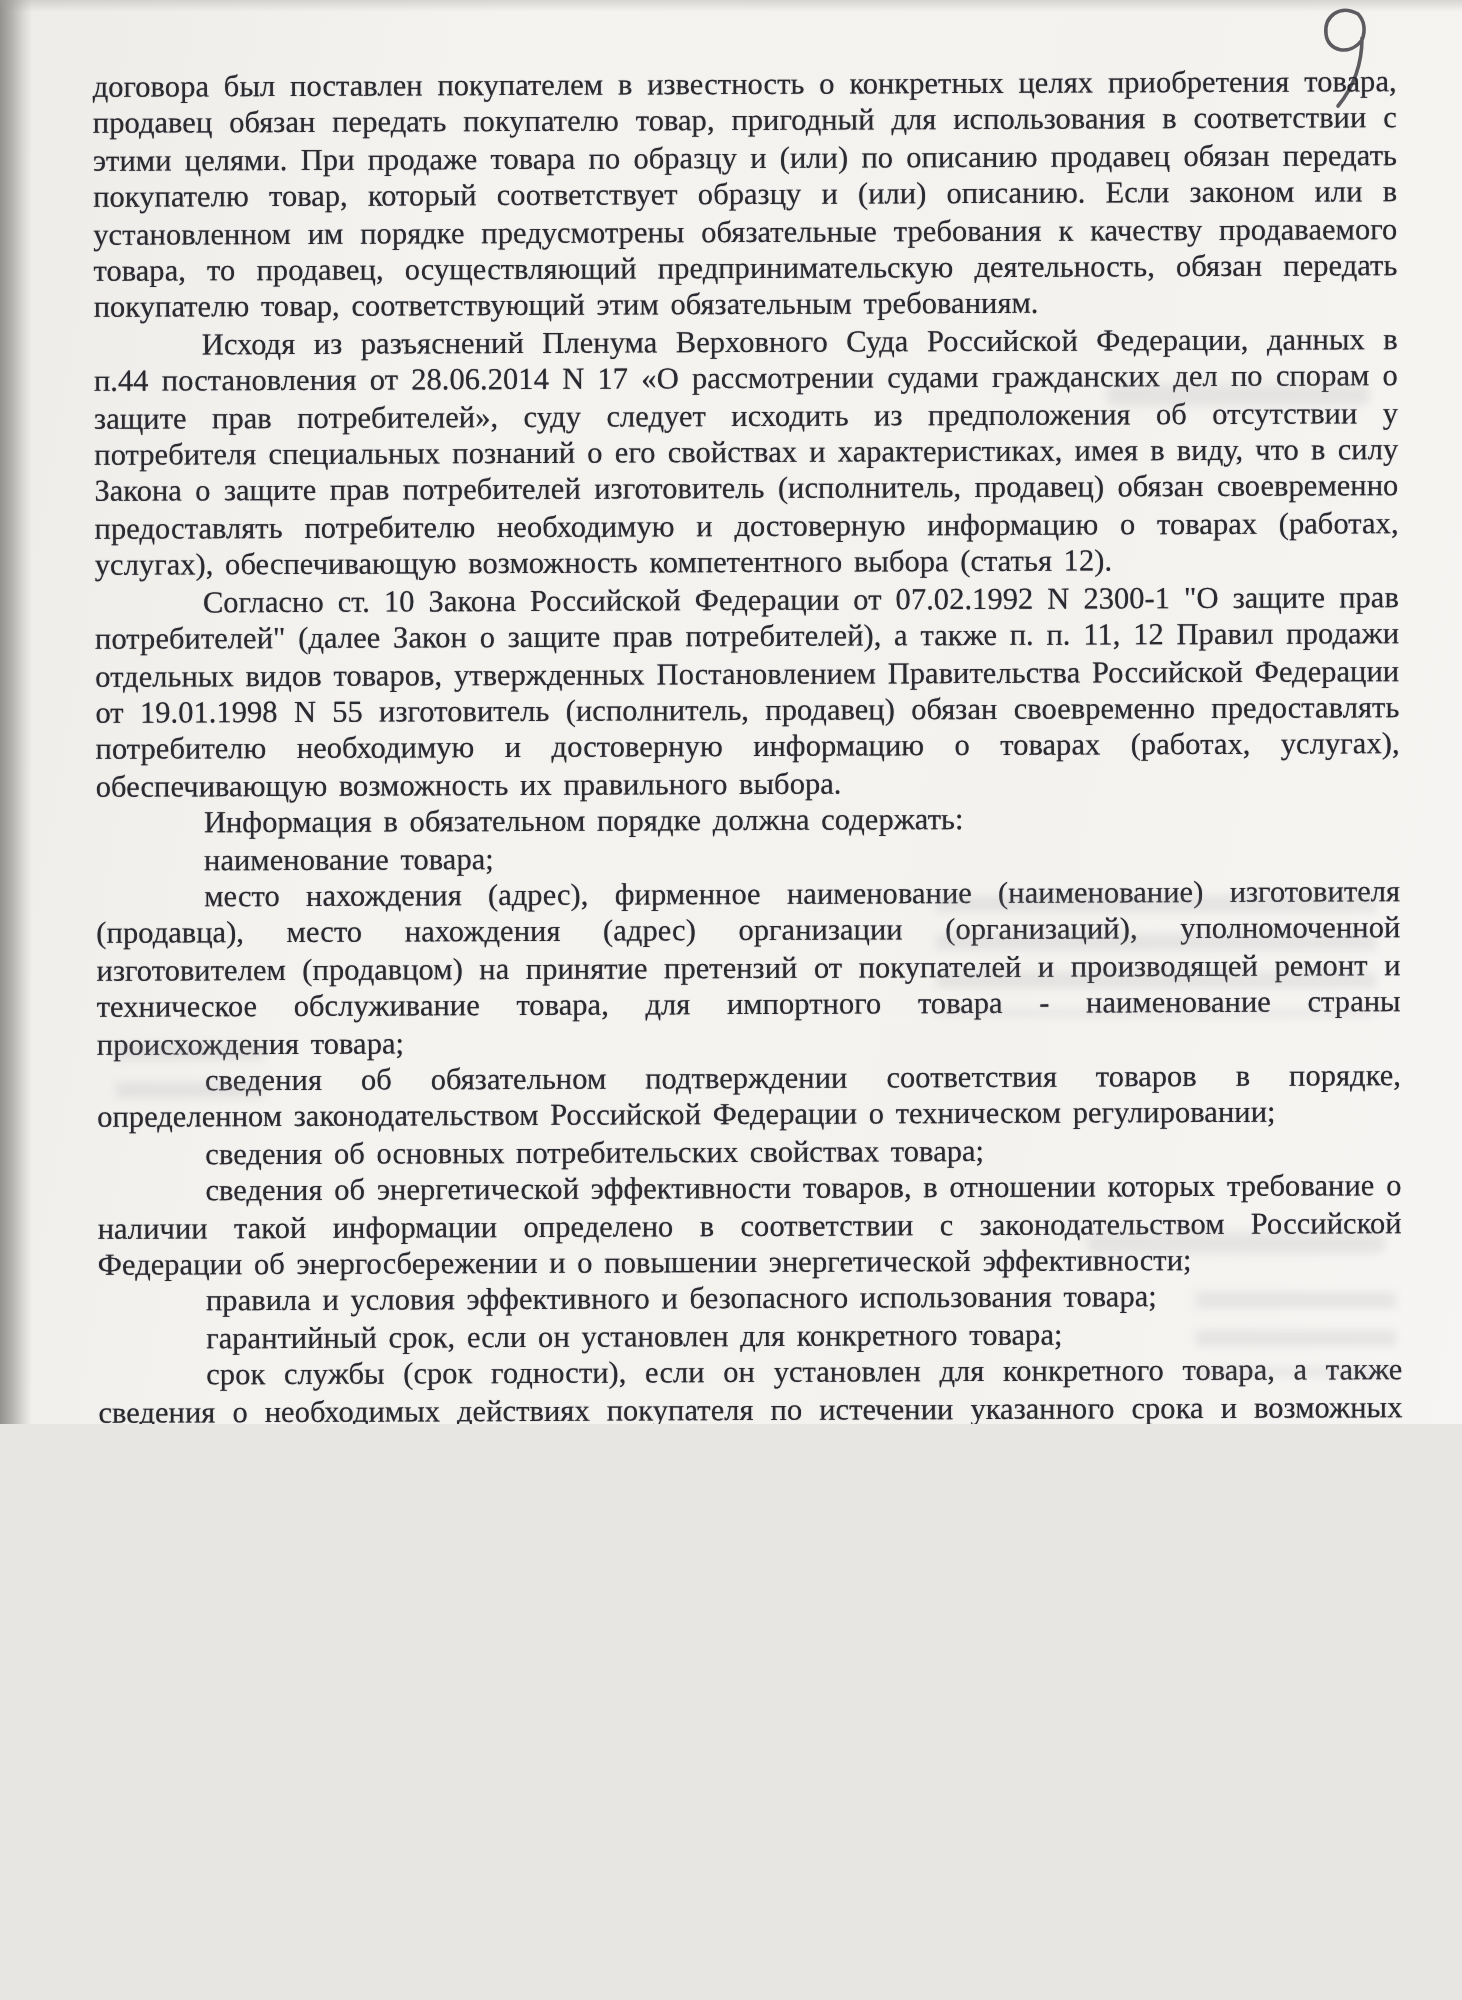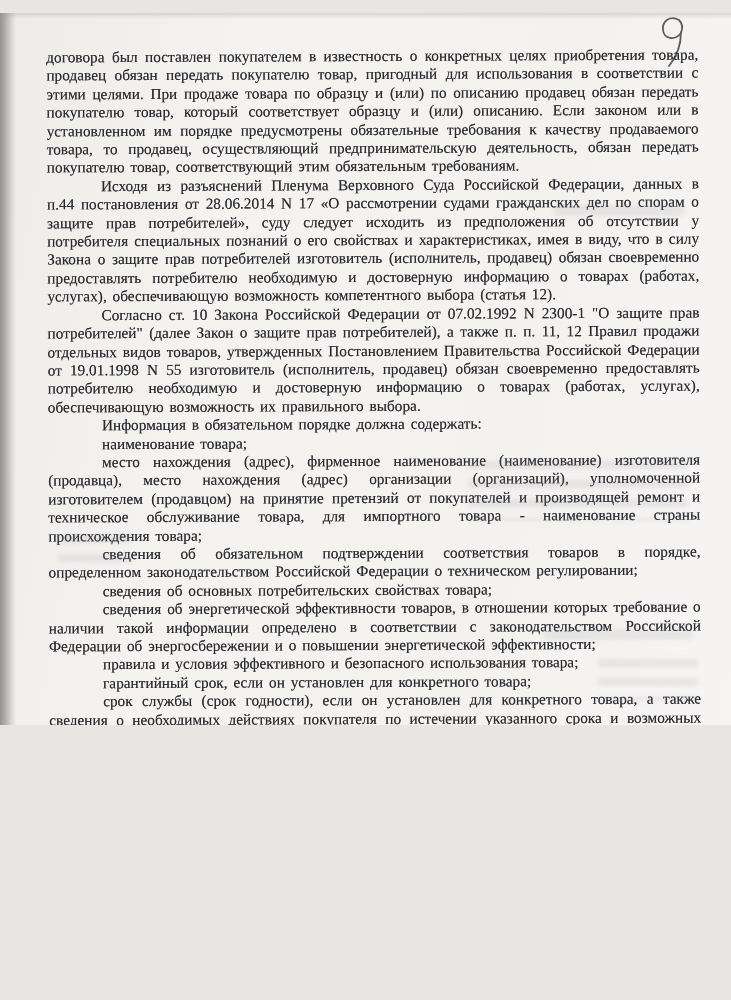--- a/index.html
+++ b/index.html
@@ -1,20 +1,20 @@
 <!DOCTYPE html>
 <html><head>
 <meta charset="utf-8">
 <style>
   html, body { margin: 0; padding: 0; background: #e8e6e3; }
   .page {
     position: relative;
     width: 731px;
     height: 712px;
-    margin: 13px auto;
+    margin: 0 auto;
     background: linear-gradient(100deg, #eeece9 0%, #f5f3f0 30%, #f4f2ef 70%, #f6f5f3 100%);
     overflow: hidden;
     font-family: "Liberation Serif", serif;
   }
   .scan-edge {
     position: absolute; left: 0; top: 0; bottom: 0; width: 16px;
     background: linear-gradient(to right, #94928e 0%, #b3b1ad 35%, #d8d6d2 70%, rgba(240,238,235,0) 100%);
   }
   .scan-edge-top {
     position: absolute; left: 0; top: 0; right: 0; height: 6px;

